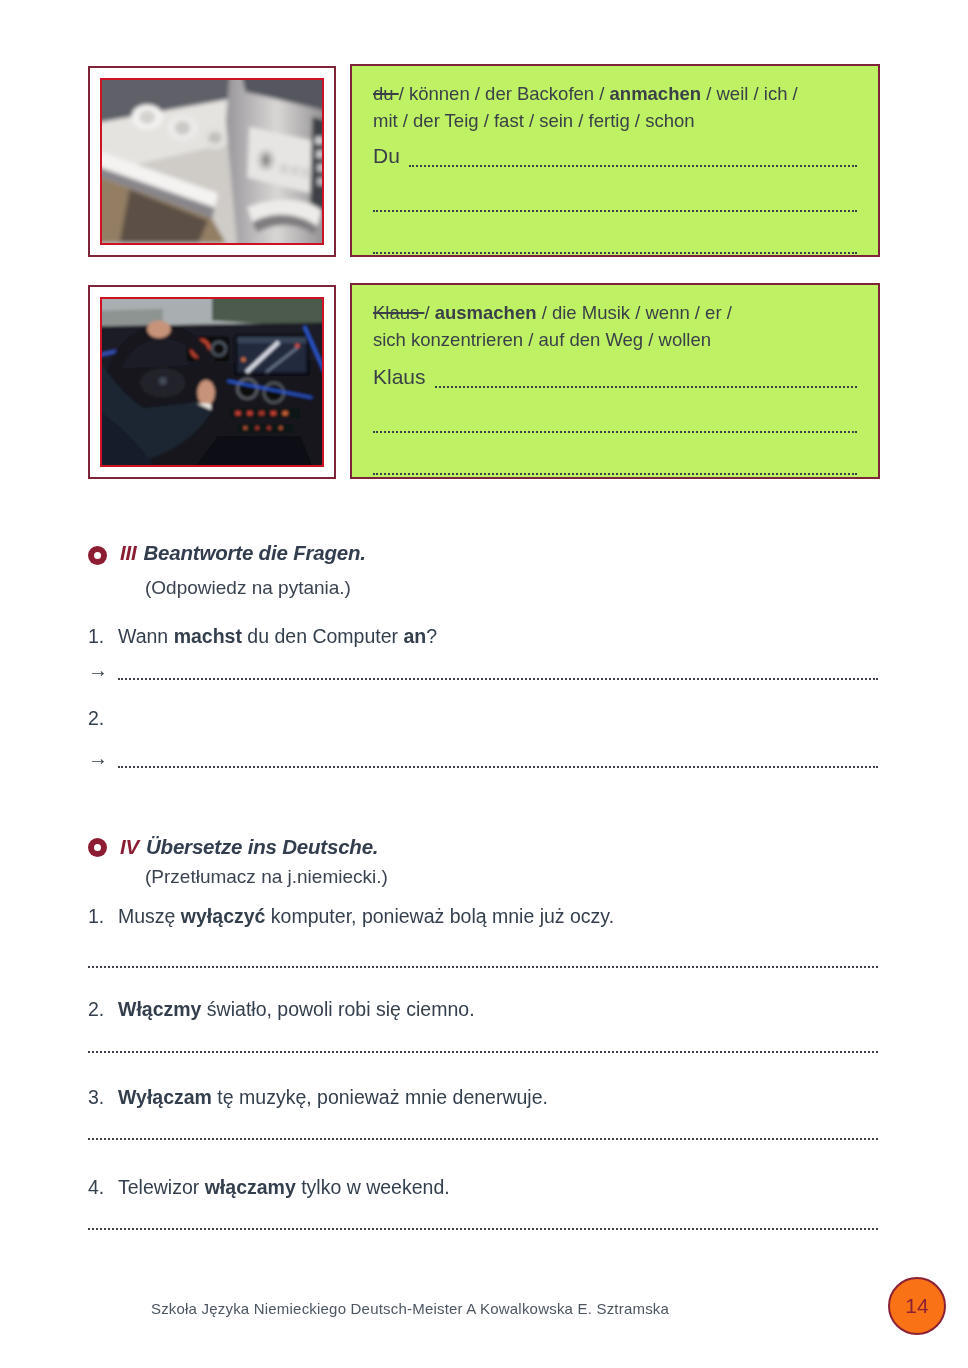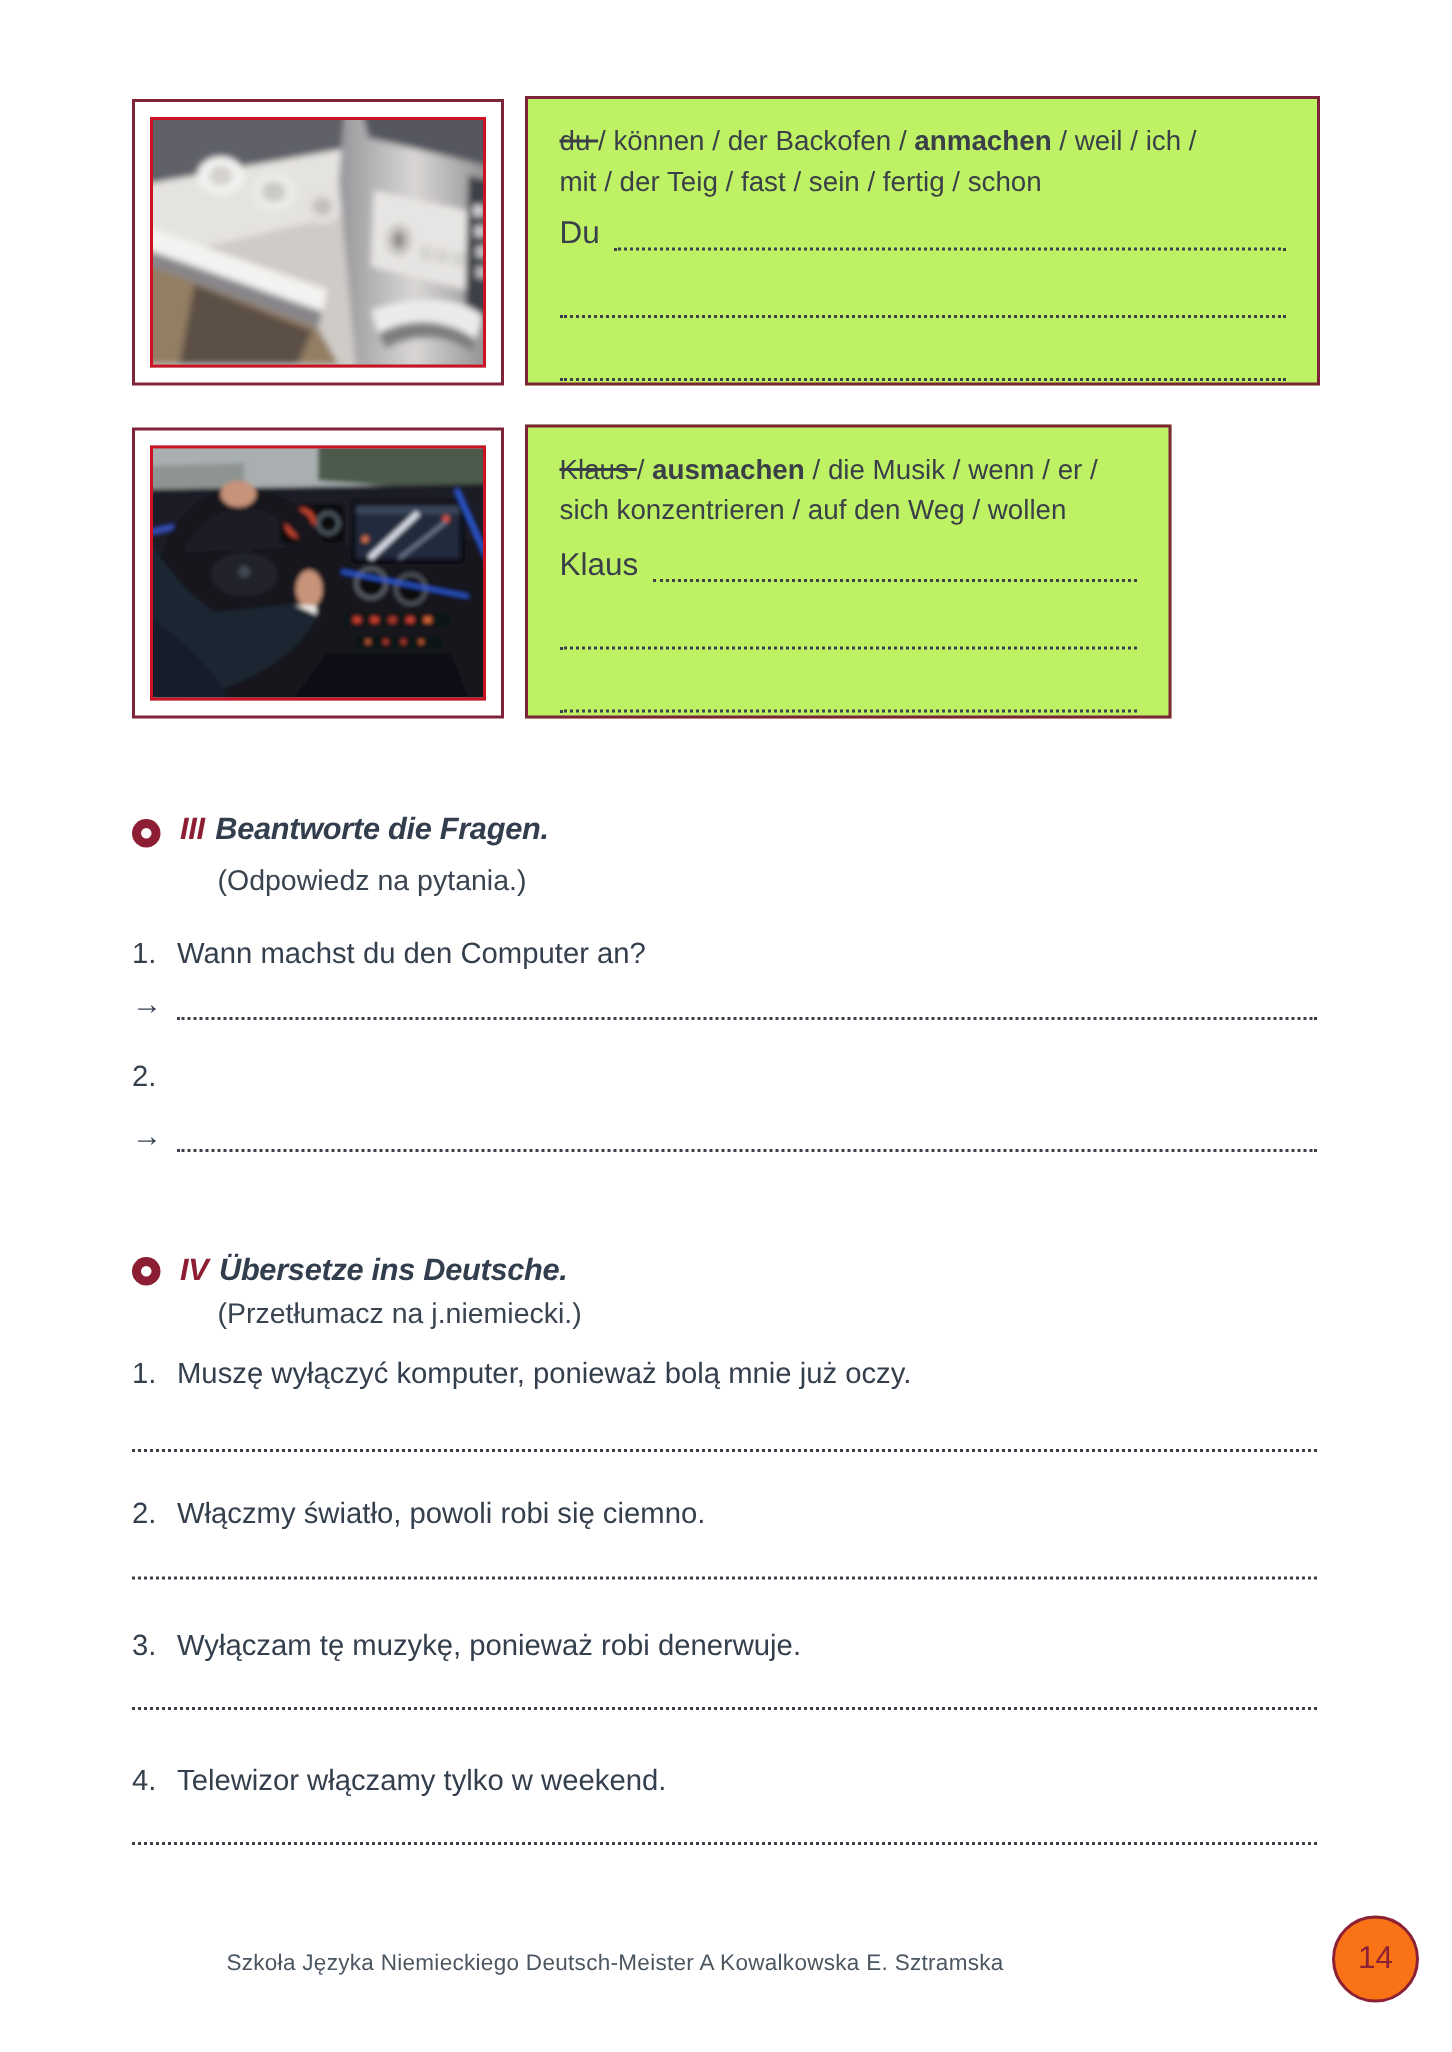--- a/index.html
+++ b/index.html
@@ -47,21 +47,21 @@
   
   .sec-head{position:absolute;left:88px;display:flex;align-items:center;gap:13px;}
   .bullet{width:19px;height:19px;border-radius:50%;background:#8c1d33;position:relative;flex:0 0 auto;}
   .bullet::after{content:"";position:absolute;left:6px;top:6px;width:7px;height:7px;border-radius:50%;background:#fff;}
   .sec-title{font-style:italic;font-weight:bold;font-size:20.5px;color:#323d4e;letter-spacing:-0.2px;}
   .sec-title .numeral{color:#8c1d33;margin-right:7px;}
   .sec-sub{position:absolute;left:145px;font-size:19px;color:#3a4350;}
 
   .row{position:absolute;left:88px;width:790px;display:flex;font-size:19.5px;color:#343f4d;}
   .row .num{width:30px;flex:0 0 auto;}
-  .row b{font-weight:normal;}
+  .row b{font-weight:bold;}
 
   .arrow-row{position:absolute;left:88px;width:790px;height:22px;display:flex;align-items:flex-end;}
   .arrow-row .arr{width:30px;flex:0 0 auto;font-size:20px;line-height:1;color:#343f4d;}
   .arrow-row .dotline{flex:1;height:100%;border-bottom:2.4px dotted #3c4049;}
 
   .fullline{position:absolute;left:88px;width:790px;height:20px;border-bottom:2.4px dotted #3c4049;}
 
   
   .footer-text{position:absolute;top:1300px;left:0;width:820px;text-align:center;
     font-size:15px;color:#4c5661;letter-spacing:0.2px;}
@@ -186,21 +186,21 @@
           <ellipse cx="58" cy="31" rx="12" ry="9" fill="#c79379"></ellipse>
           <ellipse cx="106" cy="96" rx="9" ry="13" fill="#c79379"></ellipse>
           <rect x="94" y="107" width="17" height="8" rx="2" fill="#ebe8e3"></rect>
           <path d="M-6,175 L-6,58 C8,80 22,98 42,112 L94,106 L112,114 C92,152 40,172 -6,175 Z" fill="#1d2533"></path>
           <path d="M-6,112 C18,128 40,150 52,170 L-6,170 Z" fill="#171e2a"></path>
         </g>
       </svg>
     </div>
   </div>
 
-  <div class="panel" style="left:350px;top:283px;width:431px;height:196px;text-decoration:underline;">
+  <div class="panel" style="left:350px;top:283px;width:530px;height:196px;text-decoration:underline;">
     <div class="words">
       <div><span class="strike">Klaus&nbsp;</span><span>/ </span><b>ausmachen</b><span> / die Musik / wenn / er /</span></div>
       <div>sich konzentrieren / auf den Weg / wollen</div>
     </div>
     <div class="ans-row" style="top:80px;">
       <span>Klaus</span>
       <span class="dots"></span>
     </div>
     <div class="blank" style="top:126px;"></div>
     <div class="blank" style="top:168px;"></div>
@@ -242,21 +242,21 @@
   <div class="fullline" style="top:946px;"></div>
 
   <div class="row" style="top:998px;">
     <span class="num">2.</span>
     <span><span></span><b>Włączmy</b><span> światło, powoli robi się ciemno.</span></span>
   </div>
   <div class="fullline" style="top:1031px;"></div>
 
   <div class="row" style="top:1086px;">
     <span class="num">3.</span>
-    <span><span></span><b>Wyłączam</b><span> tę muzykę, ponieważ robi denerwuje.</span></span>
+    <span><span></span><b>Wyłączam</b><span> tę muzykę, ponieważ mnie denerwuje.</span></span>
   </div>
   <div class="fullline" style="top:1118px;"></div>
 
   <div class="row" style="top:1176px;">
     <span class="num">4.</span>
     <span><span>Telewizor </span><b>włączamy</b><span> tylko w weekend.</span></span>
   </div>
   <div class="fullline" style="top:1208px;"></div>
 
   <div class="footer-text">Szkoła Języka Niemieckiego Deutsch-Meister A Kowalkowska E. Sztramska</div>

